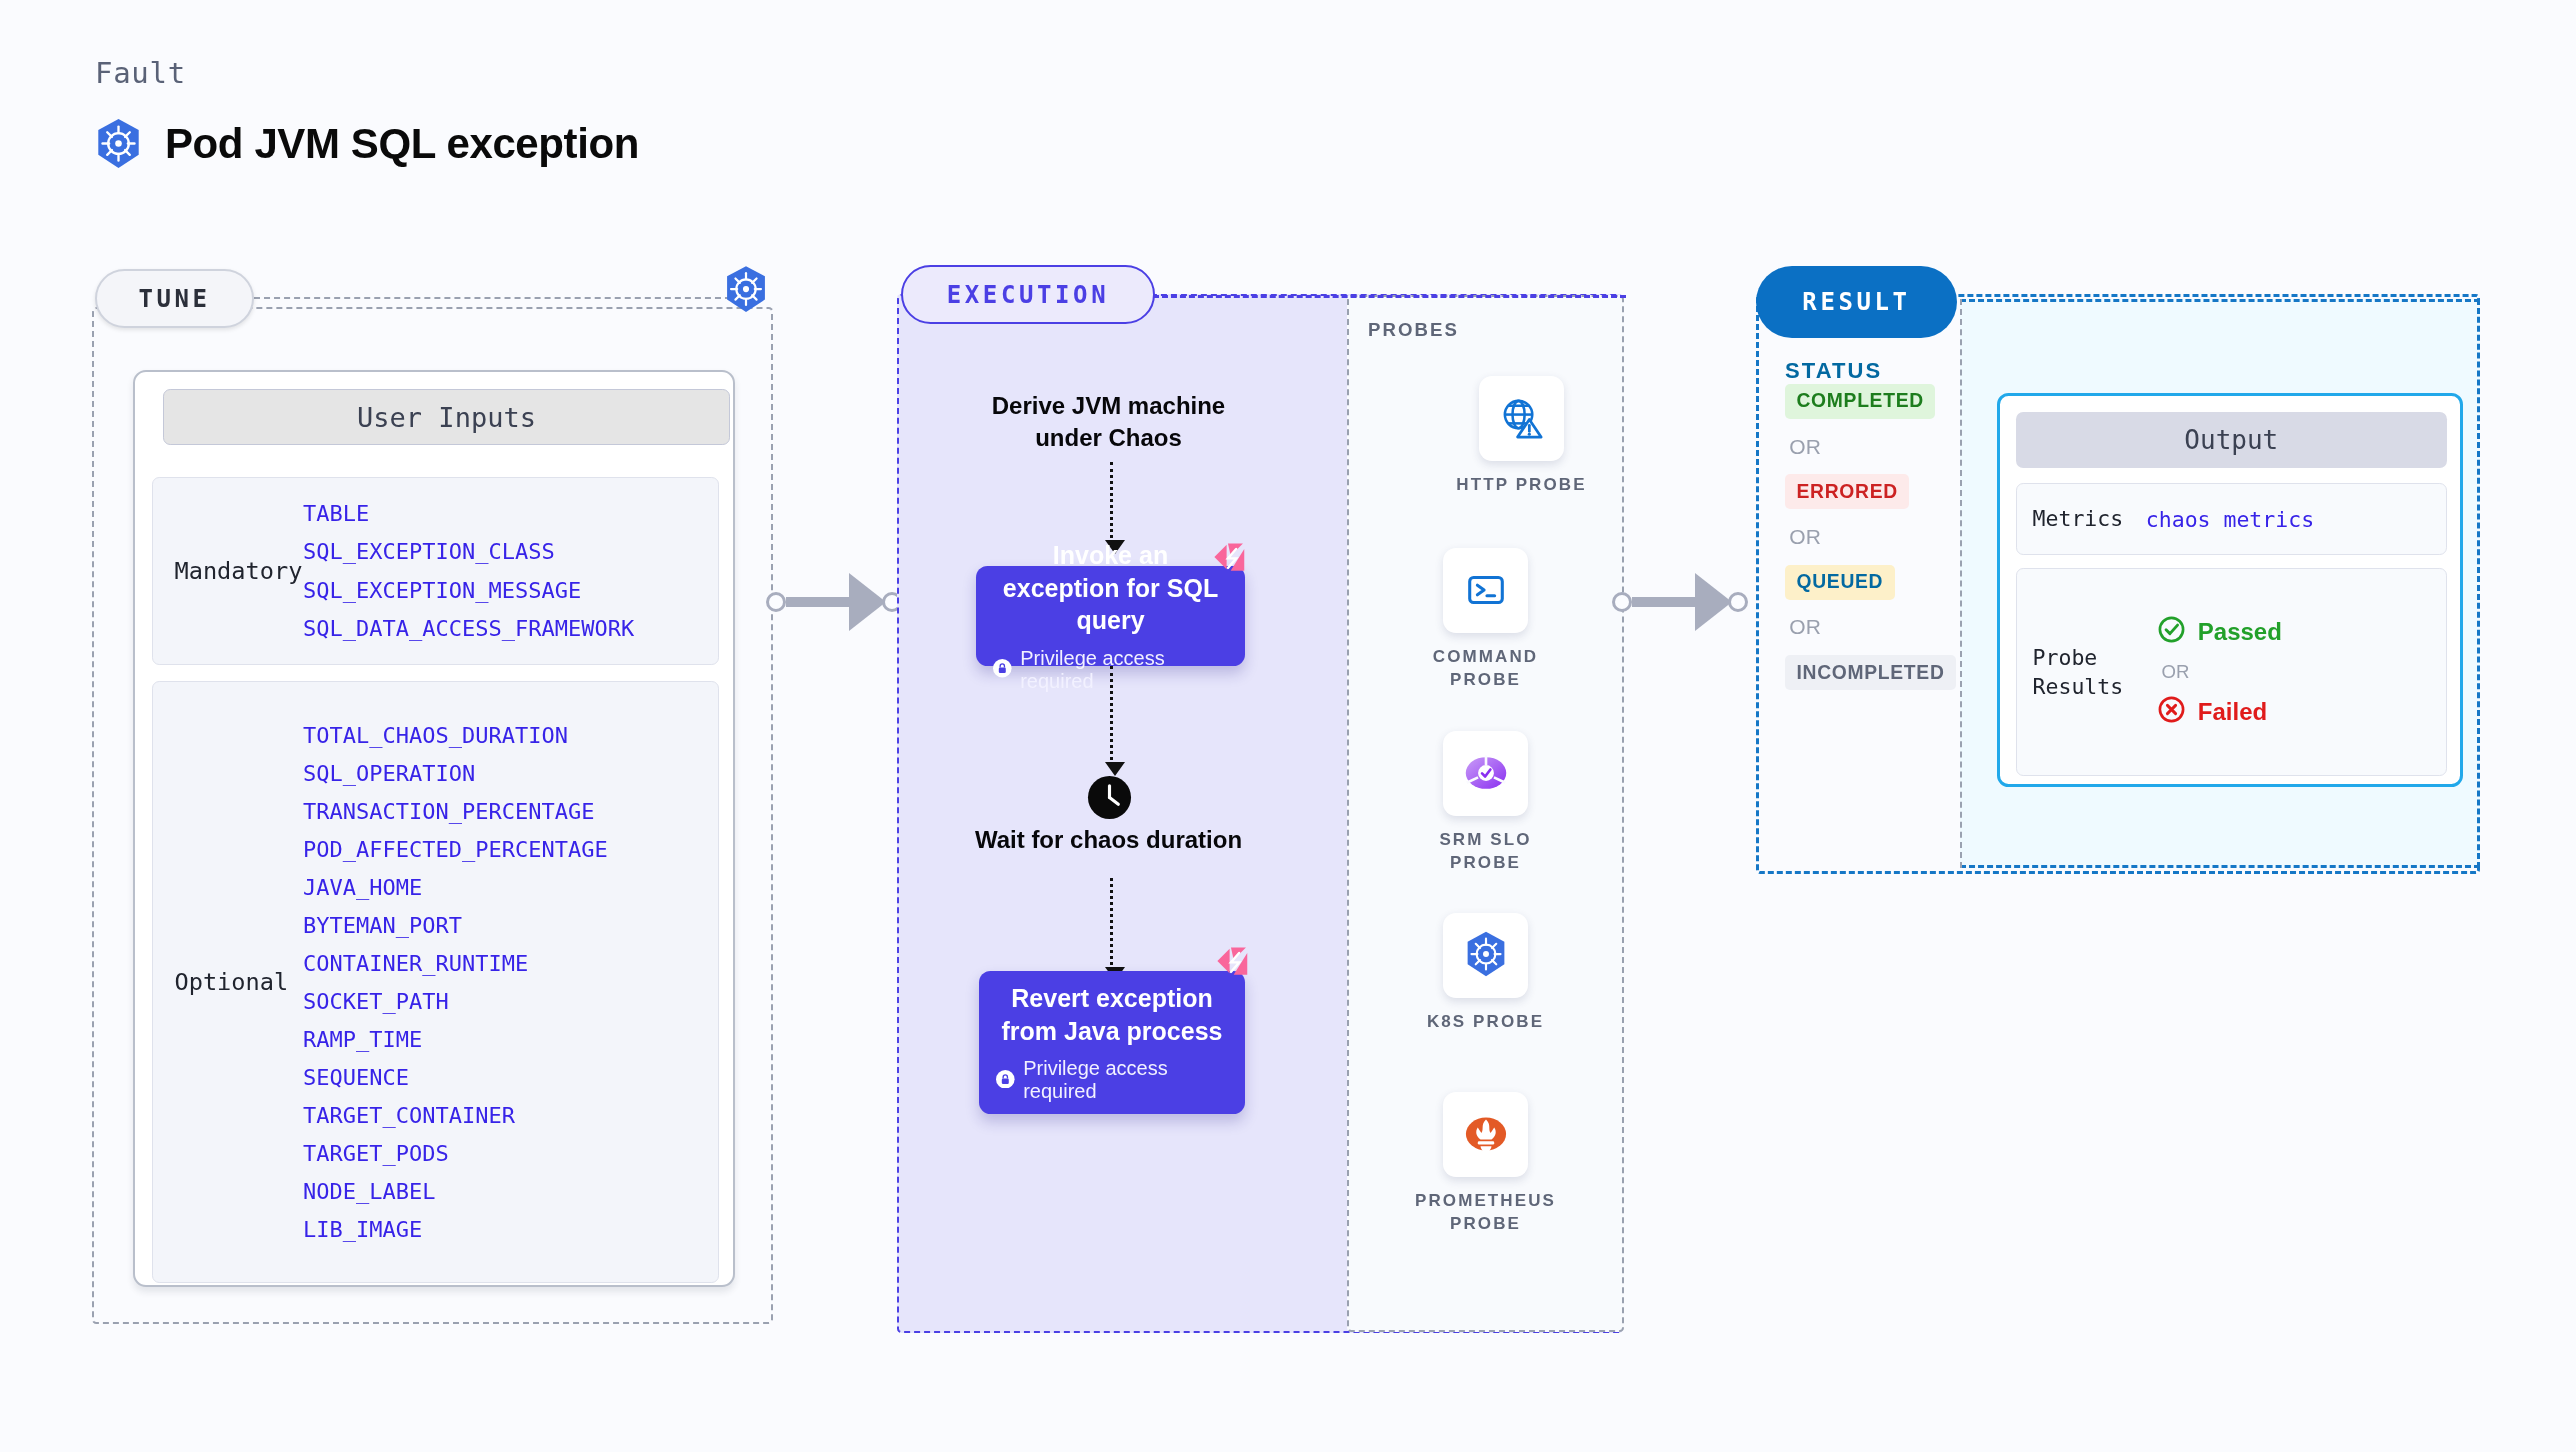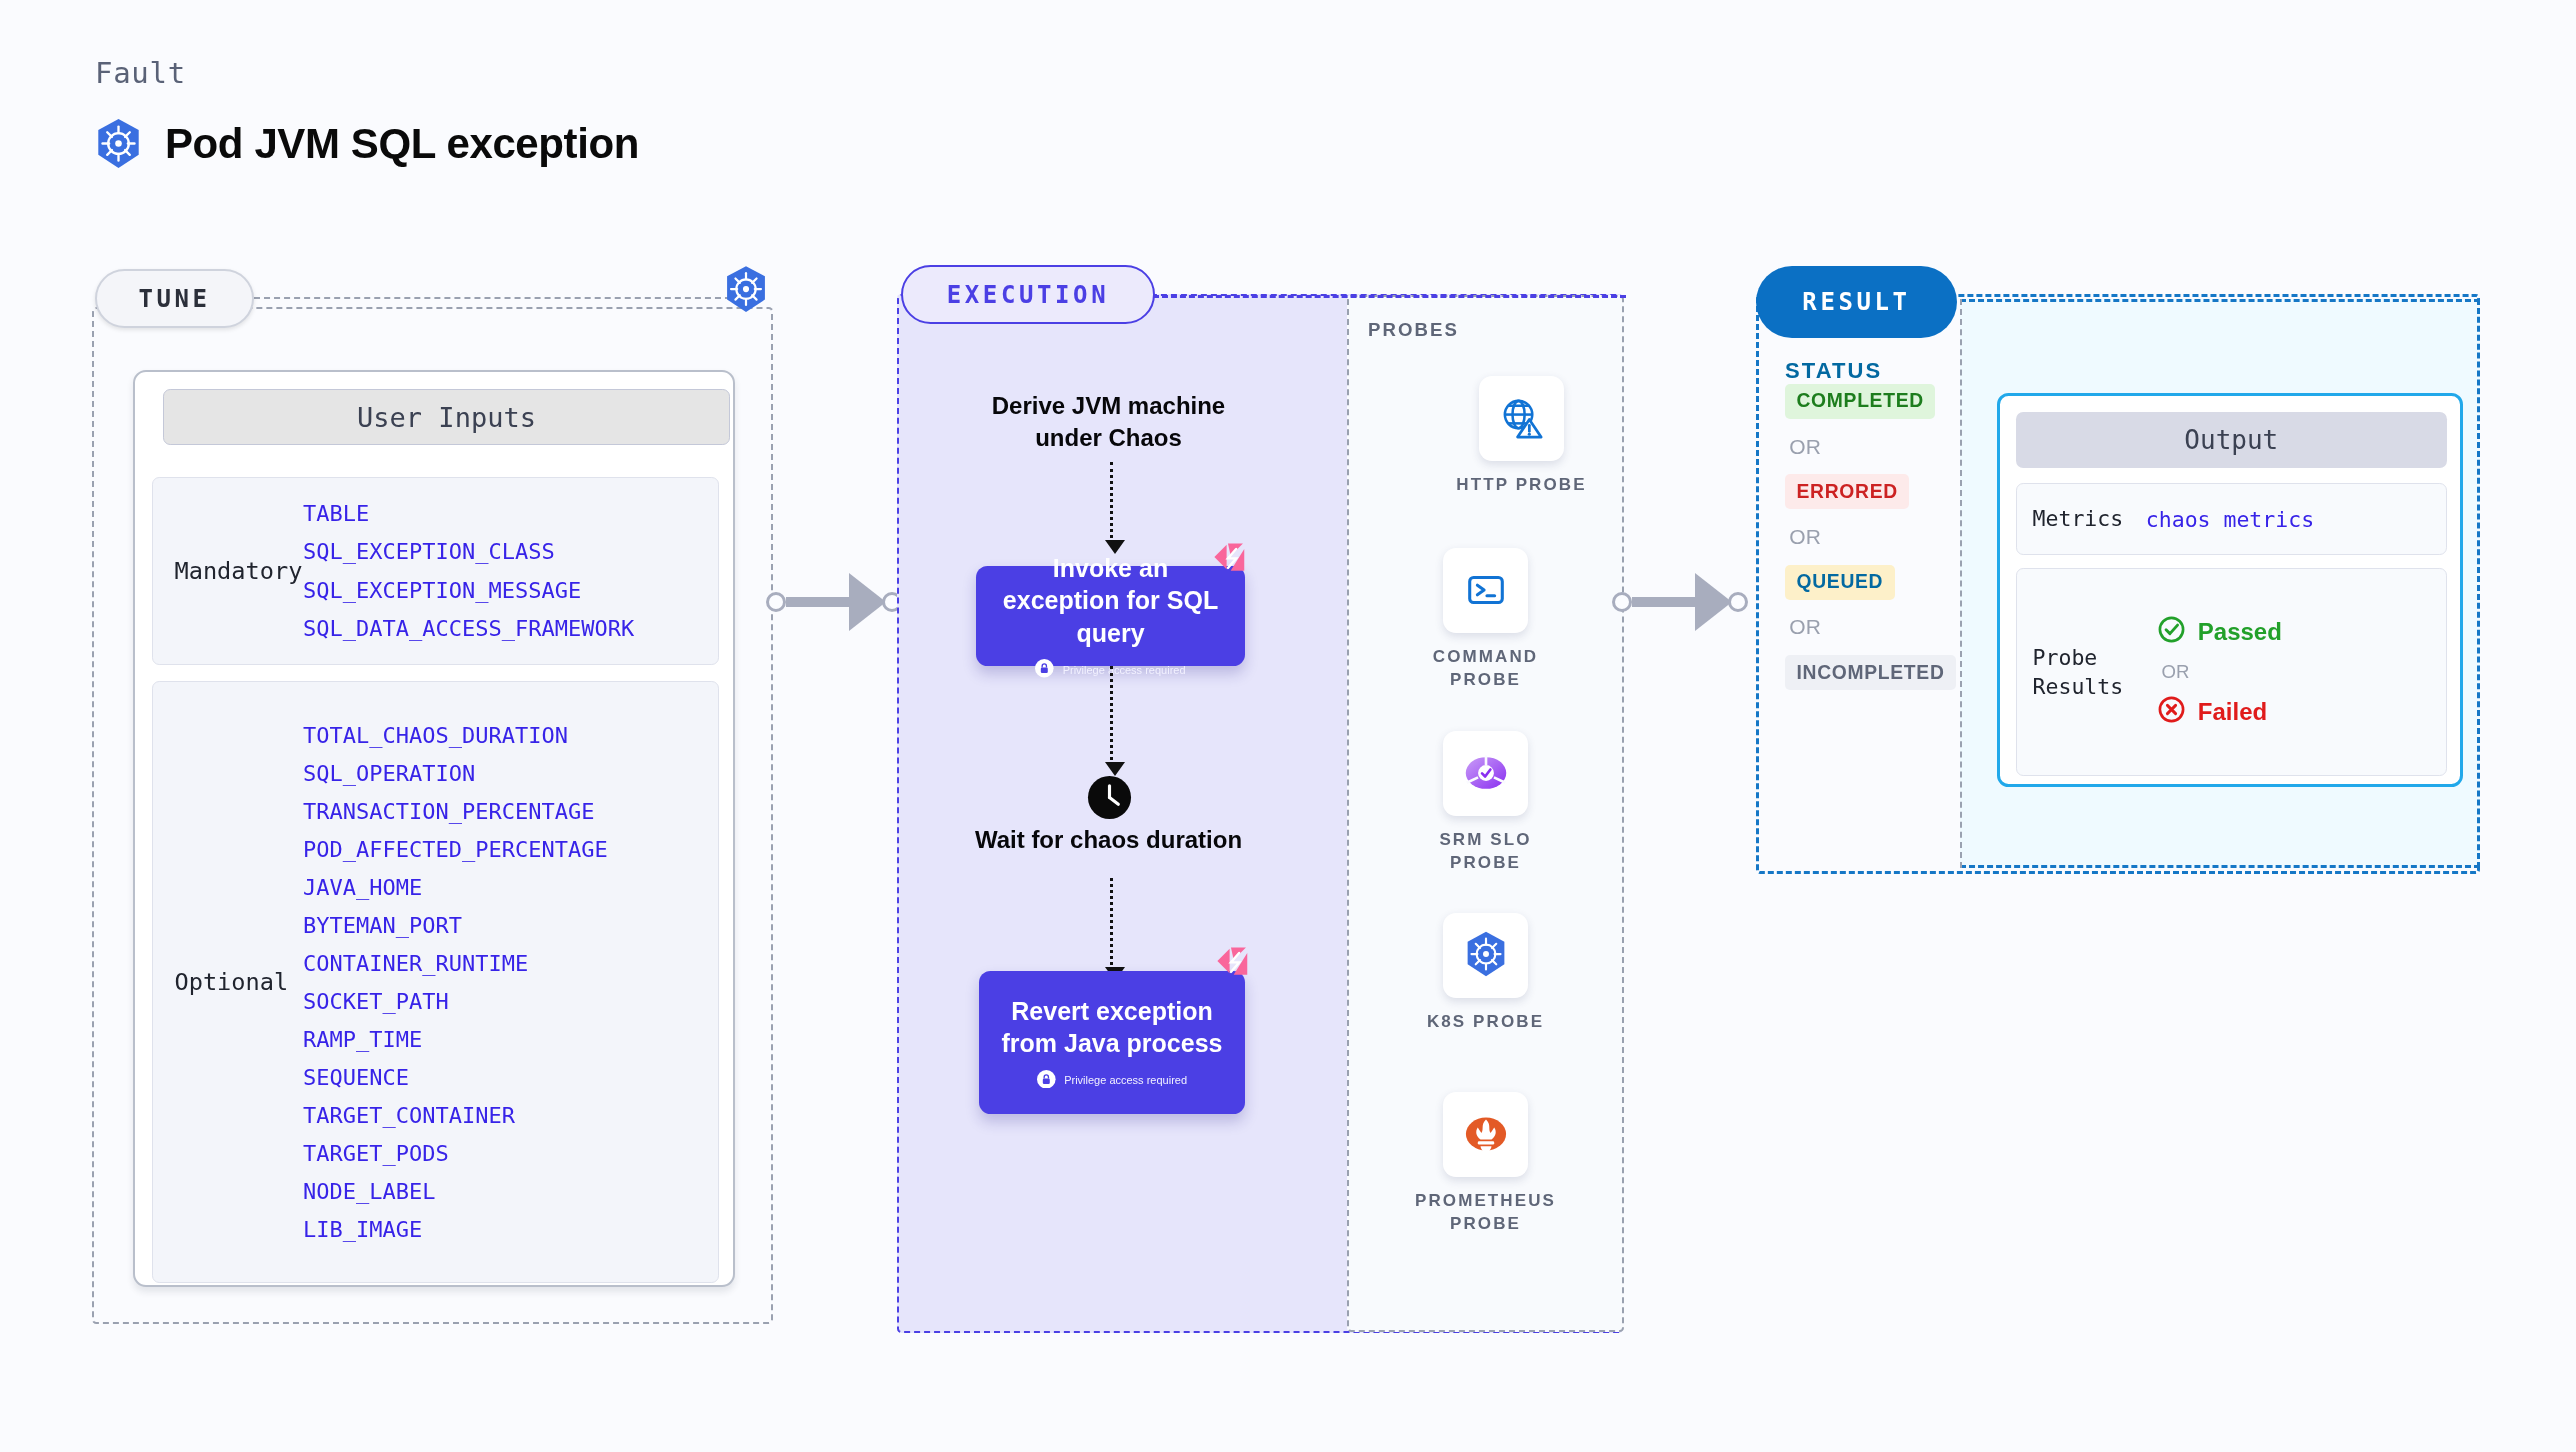--- a/index.html
+++ b/index.html
@@ -131,21 +131,21 @@
   #arrow-3 { left: 1110px; top: 878px; height: 93px; }
 
   .action-card {
     position: absolute; background: #4b3fe4; border-radius: 11.5px;
     box-shadow: 0 7.2px 14.3px rgba(40,30,140,.22);
     display: flex; flex-direction: column; align-items: center; justify-content: center;
     color: #ffffff; padding: 13px 17px;
   }
   .action-title { font-size: 25px; font-weight: bold; text-align: center; line-height: 1.3; }
   .priv-row { display: flex; align-items: center; gap: 8.6px; margin-top: 10px; }
-  .priv-text { font-size: 11px; color: #f2f1ff; }
+  .priv-text { font-size: 20px; color: #f2f1ff; }
   #card-invoke { left: 976px; top: 566px; width: 269px; height: 100px; }
   #card-revert { left: 979px; top: 971px; width: 266px; height: 143px; }
   .chaos-mark { position: absolute; z-index: 3; }
   #chaos-1 { left: 1213px; top: 542px; }
   #chaos-2 { left: 1216px; top: 946px; }
 
   .clock-icon { position: absolute; left: 1086px; top: 774px; }
 
   #wait-text { left: 958px; top: 824px; }
 

